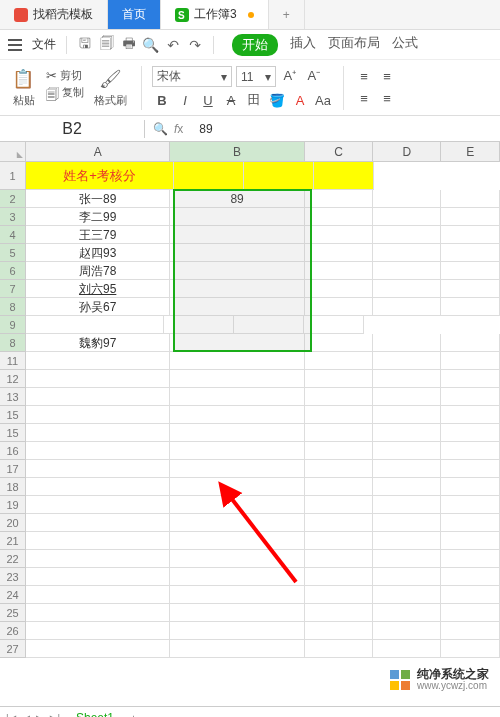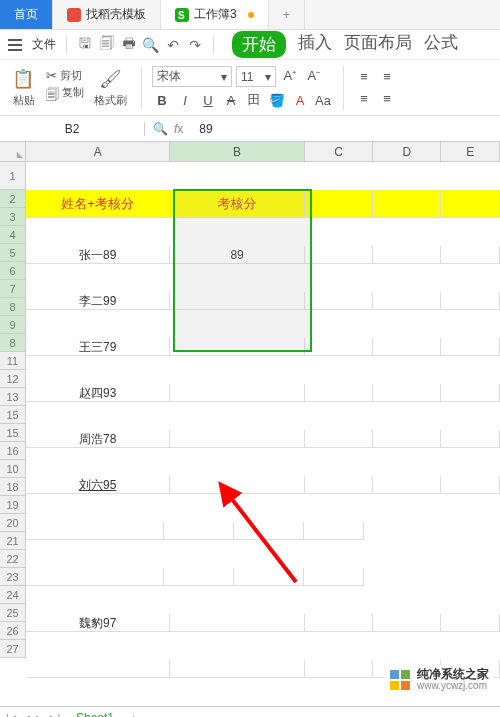--- a/index.html
+++ b/index.html
@@ -14,50 +14,50 @@
 .tab.new { flex: 0 0 30px; justify-content: center; color: #888; }
 .tab .ico.red { background: #e74c3c; border-radius: 3px; }
 .tab .ico.green { background: #1aad19; border-radius: 3px; }
 
 .file-bar { height: 30px; background: #fff; display: flex; align-items: center; gap: 10px; padding: 0 8px; border-bottom: 1px solid #eee; }
 .file-bar .hamb { width: 14px; height: 12px; display: flex; flex-direction: column; justify-content: space-between; }
 .file-bar .hamb span { height: 2px; background: #555; }
 .file-bar .qa { display: flex; gap: 6px; }
 .file-bar .qa-icon { width: 16px; height: 16px; display: flex; align-items: center; justify-content: center; color: #666; font-size: 14px; }
 .file-bar .sep { width: 1px; height: 18px; background: #ddd; }
-.file-bar .menu { display: flex; gap: 12px; font-size: 17px; margin-left: 8px; }
+.file-bar .menu { display: flex; gap: 12px; font-size: 13px; margin-left: 8px; }
 .file-bar .menu .m { color: #555; }
 .file-bar .menu .start { background: #1aad19; color: #fff; padding: 2px 10px; border-radius: 10px; }
 
 .ribbon { height: 56px; background: #fff; border-bottom: 1px solid #ddd; display: flex; align-items: center; padding: 4px 8px; gap: 6px; }
 .ribbon .vgrp { display: flex; flex-direction: column; gap: 2px; font-size: 11px; color: #555; }
 .ribbon .big { display: flex; flex-direction: column; align-items: center; gap: 2px; font-size: 11px; color: #555; padding: 0 4px; }
 .ribbon .big .bic { width: 24px; height: 24px; display: flex; align-items: center; justify-content: center; font-size: 18px; color: #666; }
 .ribbon .vsep { width: 1px; height: 44px; background: #e0e0e0; margin: 0 4px; }
 .ribbon .sel { border: 1px solid #ccc; padding: 1px 4px; font-size: 12px; min-width: 80px; display: flex; justify-content: space-between; align-items: center; }
 .ribbon .sel.small { min-width: 40px; }
 .ribbon .tbtn { width: 20px; height: 18px; display: flex; align-items: center; justify-content: center; color: #555; font-size: 13px; }
 .ribbon .row2 { display: flex; gap: 3px; }
 
 .formula-bar { height: 26px; border-bottom: 1px solid #ccc; display: flex; align-items: center; }
-.formula-bar .namebox { width: 145px; border-right: 1px solid #ccc; padding: 0 8px; text-align: center; font-size: 12px; }
+.formula-bar .namebox { width: 145px; border-right: 1px solid #ccc; padding: 0 8px; text-align: center; font-size: 16px; }
 .formula-bar .fx-ctl { display: flex; align-items: center; gap: 6px; padding: 0 8px; color: #888; }
 .formula-bar .fx-val { padding: 0 8px; font-size: 12px; flex: 1; }
 
 .grid-wrap { position: relative; height: 564px; overflow: hidden; display: flex; }
 .sel-all { width: 26px; height: 20px; border-right: 1px solid #ccc; border-bottom: 1px solid #ccc; background: #f0f0f0; position: absolute; left: 0; top: 0; display: flex; align-items: flex-end; justify-content: flex-end; padding: 2px; color: #aaa; font-size: 8px; }
 .col-headers { position: absolute; left: 26px; top: 0; right: 0; height: 20px; display: flex; background: #f0f0f0; border-bottom: 1px solid #ccc; }
 .col-h { border-right: 1px solid #ccc; text-align: center; font-size: 12px; color: #555; line-height: 20px; }
 .col-h.sel { background: #d0e8d0; }
 .row-headers { position: absolute; left: 0; top: 20px; width: 26px; background: #f0f0f0; border-right: 1px solid #ccc; }
 .row-h { height: 18px; border-bottom: 1px solid #ccc; text-align: center; font-size: 11px; color: #777; line-height: 18px; }
 .row-h.big { height: 28px; line-height: 28px; }
 .row-h.sel { background: #d0e8d0; }
 .cells { position: absolute; left: 26px; top: 20px; right: 0; }
-.row { display: flex; height: 18px; margin-top: 28px; }
+.row { display: flex; height: 18px; }
 .row.big { height: 28px; }
 .cell { border-right: 1px solid #ddd; border-bottom: 1px solid #ddd; text-align: center; font-size: 12px; line-height: 18px; overflow: hidden; }
 .row.big .cell { line-height: 28px; }
 .cell.hdr { background: #ffff00; color: #e7352b; font-size: 13px; }
 .selection { position: absolute; border: 2px solid #1aad19; pointer-events: none; }
 .sel-fill { position: absolute; background: rgba(170,170,170,0.15); pointer-events: none; }
 
 .arrow { position: absolute; left: 48px; top: 302px; width: 250px; height: 140px; pointer-events: none; }
 
 .sheet-tabs { height: 24px; border-top: 1px solid #ccc; display: flex; align-items: center; padding: 0 6px; gap: 8px; font-size: 12px; color: #888; }
@@ -69,25 +69,25 @@
 .watermark { position: absolute; right: 6px; bottom: 22px; display: flex; align-items: center; gap: 6px; background: rgba(255,255,255,0.9); padding: 3px 5px; }
 .watermark .wico { width: 22px; height: 22px; }
 .watermark .wtxt { font-size: 10px; line-height: 12px; text-align: left; }
 .watermark .wtxt .t1 { font-weight: bold; font-size: 12px; color: #333; }
 .watermark .wtxt .t2 { color: #888; }
 </style>
 </head>
 <body>
 
 <div class="tab-bar">
-  <div class="tab home">首页</div>
   <div class="tab">
     <span class="ico red"></span>
     <span>找稻壳模板</span>
   </div>
+  <div class="tab home">首页</div>
   <div class="tab active">
     <span class="ico green">
       <svg viewBox="0 0 14 14" width="14" height="14">
           <text x="3" y="11" fill="#fff" font-size="10" font-weight="bold">S</text>
         </svg>
     </span>
     <span>工作簿3</span>
     <span class="dot"></span>
   </div>
   <div class="tab new">+</div>
@@ -209,38 +209,37 @@
       <div class="row-h sel">7</div>
       <div class="row-h sel">8</div>
       <div class="row-h sel">9</div>
       <div class="row-h sel">8</div>
       <div class="row-h">11</div>
       <div class="row-h">12</div>
       <div class="row-h">13</div>
       <div class="row-h">15</div>
       <div class="row-h">15</div>
       <div class="row-h">16</div>
-      <div class="row-h">10</div>
+      <div class="row-h">17</div>
       <div class="row-h">18</div>
       <div class="row-h">19</div>
       <div class="row-h">20</div>
       <div class="row-h">21</div>
       <div class="row-h">22</div>
       <div class="row-h">23</div>
       <div class="row-h">24</div>
       <div class="row-h">25</div>
       <div class="row-h">26</div>
       <div class="row-h">27</div>
     </div>
   <div class="cells" id="cells">
     <div class="sel-fill" style="left:148px;top:28px;width:138px;height:162px;"></div>
     <div class="selection" style="left:147px;top:27px;width:139px;height:163px;"></div>
   <div class="row big">
         <div class="cell hdr" style="width: 148px;">姓名+考核分</div>
-        <div class="cell hdr" style="width: 138px;">考核分</div>
         <div class="cell hdr" style="width: 70px;"></div>
         <div class="cell hdr" style="width: 70px;"></div>
         <div class="cell hdr" style="width: 60px;"></div>
       </div>
       <div class="row">
         <div class="cell" style="width: 148px;">张一89</div>
         <div class="cell" style="width: 138px;">89</div>
         <div class="cell" style="width: 70px;"></div>
         <div class="cell" style="width: 70px;"></div>
         <div class="cell" style="width: 60px;"></div>
@@ -274,20 +273,21 @@
         <div class="cell" style="width: 60px;"></div>
       </div>
       <div class="row">
         <div class="cell" style="width: 148px; text-decoration: underline;">刘六95</div>
         <div class="cell" style="width: 138px;"></div>
         <div class="cell" style="width: 70px;"></div>
         <div class="cell" style="width: 70px;"></div>
         <div class="cell" style="width: 60px;"></div>
       </div>
       <div class="row">
+        <div class="cell" style="width: 148px;">孙吴67</div>
         <div class="cell" style="width: 138px;"></div>
         <div class="cell" style="width: 70px;"></div>
         <div class="cell" style="width: 70px;"></div>
         <div class="cell" style="width: 60px;"></div>
       </div>
       <div class="row">
         <div class="cell" style="width: 138px;"></div>
         <div class="cell" style="width: 70px;"></div>
         <div class="cell" style="width: 70px;"></div>
         <div class="cell" style="width: 60px;"></div>

